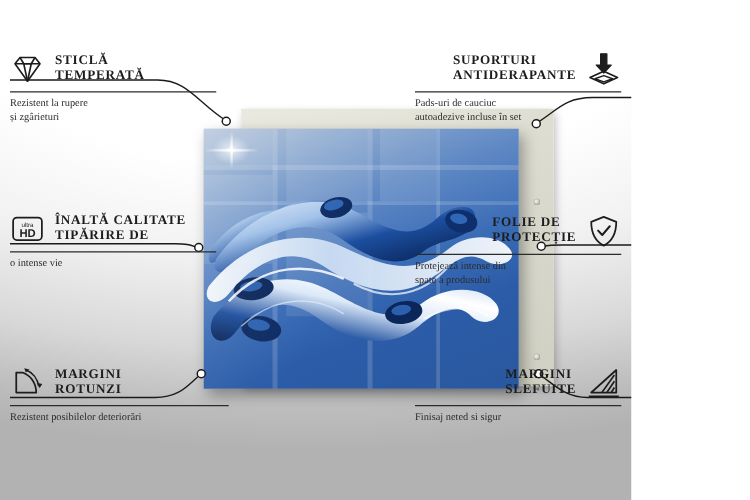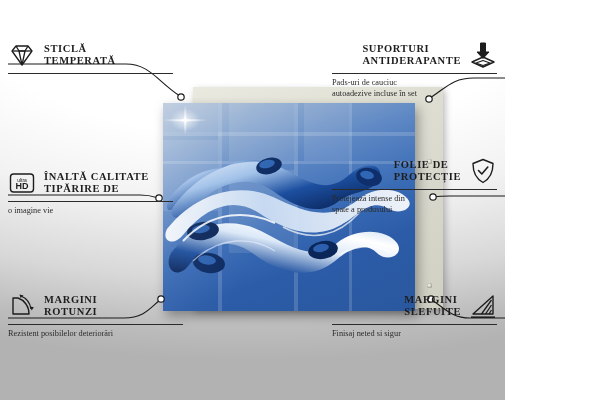--- a/index.html
+++ b/index.html
@@ -199,37 +199,41 @@
           <path d="M20,5 L17,10 L14,24"></path>
           <path d="M11,10 L17,10"></path>
         </g>
       </svg>
       <div class="ftitle">
         <div>STICLĂ</div>
         <div>TEMPERATĂ</div>
       </div>
     </div>
     <div class="frule"></div>
+    <div class="fsub">
+      <div>Rezistent la rupere</div>
+      <div>și zgârieturi</div>
+    </div>
   </div>
 
   <div class="feature left" style="top:168px;">
     <div class="fhead">
       <svg class="ficon" viewBox="0 0 28 28">
         <rect x="2.5" y="5" width="23" height="18" rx="3" ry="3" fill="none" stroke="#1d1d1d" stroke-width="1.4"></rect>
         <text x="14" y="12.6" text-anchor="middle" font-family="Liberation Sans, sans-serif" font-size="5" fill="#1d1d1d">ultra</text>
         <text x="14" y="20.4" text-anchor="middle" font-family="Liberation Sans, sans-serif" font-size="9" font-weight="bold" fill="#1d1d1d">HD</text>
       </svg>
       <div class="ftitle">
         <div>ÎNALTĂ CALITATE</div>
         <div>TIPĂRIRE DE</div>
       </div>
     </div>
     <div class="frule"></div>
     <div class="fsub">
-      <div>o imagine vie</div>
+      <div>o intense vie</div>
     </div>
   </div>
 
   <div class="feature left" style="top:291px;width:175px;">
     <div class="fhead">
       <svg class="ficon" viewBox="0 0 28 28">
         <path d="M5,6 L5,22 L21,22 C21,14 16,8 10,6 Z" fill="none" stroke="#1d1d1d" stroke-width="1.4" stroke-linejoin="round"></path>
         <path d="M13,4 C18,6 22,11 23,17" fill="none" stroke="#1d1d1d" stroke-width="1.3"></path>
         <path d="M23.6,18.6 L22.3,14.4 L25.8,15.2 Z" fill="#1d1d1d"></path>
         <path d="M11.4,2.6 L15.6,3.6 L12.6,5.9 Z" fill="#1d1d1d"></path>
@@ -257,21 +261,21 @@
         <div>ANTIDERAPANTE</div>
       </div>
     </div>
     <div class="frule"></div>
     <div class="fsub">
       <div>Pads-uri de cauciuc</div>
       <div>autoadezive incluse în set</div>
     </div>
   </div>
 
-  <div class="feature right" style="top:156px;">
+  <div class="feature right" style="top:170px;">
     <div class="fhead">
       <svg class="ficon" viewBox="0 0 28 28">
         <path d="M14,2.5 L24,6.5 C24,15.5 20.5,22 14,25.5 C7.5,22 4,15.5 4,6.5 Z" fill="none" stroke="#1d1d1d" stroke-width="1.4" stroke-linejoin="round"></path>
         <path d="M9.5,13.5 L12.8,17 L18.8,10" fill="none" stroke="#1d1d1d" stroke-width="1.6" stroke-linecap="round" stroke-linejoin="round"></path>
       </svg>
       <div class="ftitle">
         <div>FOLIE DE</div>
         <div>PROTECȚIE</div>
       </div>
     </div>

